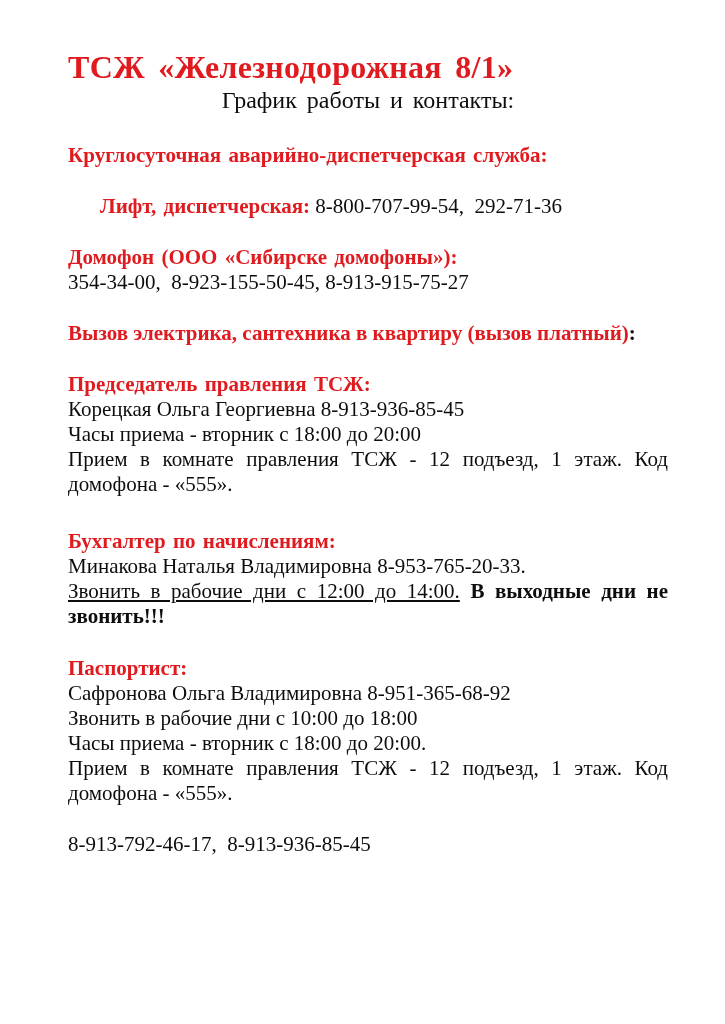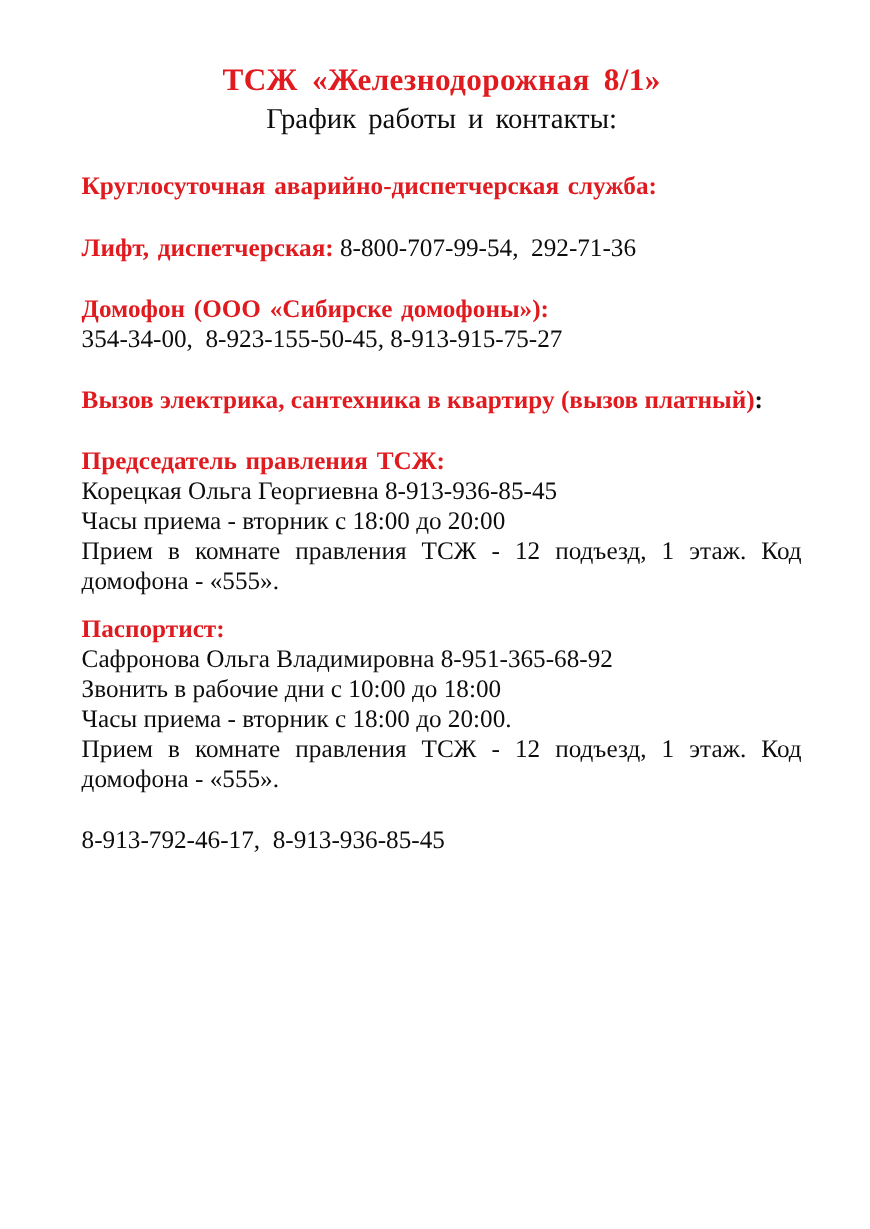--- a/index.html
+++ b/index.html
@@ -11,54 +11,55 @@
     background: #ffffff;
     padding: 50px 57px 0 68px;
     font-family: "Liberation Serif", "DejaVu Serif", serif;
     font-size: 21px;
     line-height: 25px;
     color: #0d0d0d;
     overflow: hidden;
   }
   p { margin: 0; }
   .title {
-    font-size: 26px;
+    font-size: 32px;
     line-height: 34px;
     font-weight: bold;
     color: #e01b20;
-    text-align: center;
+    text-align: left;
     word-spacing: 5px;
     letter-spacing: 0.3px;
   }
   .subtitle {
     font-size: 24px;
     line-height: 33px;
     font-weight: normal;
     color: #0d0d0d;
     text-align: center;
     word-spacing: 4px;
   }
   .sec { margin-top: 26px; }
   #sec-accountant { margin-top: 32px; }
-  #sec-passport { margin-top: 15px; }
+  #sec-passport { margin-top: 27px; }
   .h {
     color: #e01b20;
     font-weight: bold;
     word-spacing: 2px;
   }
   .h.tight { word-spacing: 0; }
   .black { color: #0d0d0d; }
   .line { white-space: pre-wrap; }
   .just { text-align: justify; }
   .u { text-decoration: underline; }
   .b { font-weight: bold; }
   .h-inline {
     color: #e01b20;
     font-weight: bold;
     word-spacing: 2px;
+    margin-left: 32px;
   }
 </style>
 </head>
 <body>
 
 <div class="page">
 
   <p class="title">ТСЖ «Железнодорожная 8/1»</p>
   <p class="subtitle">График работы и контакты:</p>
 
@@ -79,20 +80,25 @@
     <p class="h tight"><span>Вызов электрика, сантехника в квартиру (вызов платный)</span><span class="black">:</span></p>
   </section>
 
   <section class="sec" id="sec-chairman">
     <p class="h">Председатель правления ТСЖ:</p>
     <p class="line">Корецкая Ольга Георгиевна 8-913-936-85-45</p>
     <p class="line">Часы приема - вторник с 18:00 до 20:00</p>
     <p class="just">Прием в комнате правления ТСЖ - 12 подъезд, 1 этаж. Код домофона - «555».</p>
   </section>
 
+  <section class="sec" id="sec-accountant">
+    <p class="h">Бухгалтер по начислениям:</p>
+    <p class="line">Минакова Наталья Владимировна 8-953-765-20-33.</p>
+    <p class="just"><span class="u">Звонить в рабочие дни с 12:00 до 14:00.</span><span class="b"> В выходные дни не звонить!!!</span></p>
+  </section>
 
   <section class="sec" id="sec-passport">
     <p class="h">Паспортист:</p>
     <p class="line">Сафронова Ольга Владимировна 8-951-365-68-92</p>
     <p class="line">Звонить в рабочие дни с 10:00 до 18:00</p>
     <p class="line">Часы приема - вторник с 18:00 до 20:00.</p>
     <p class="just">Прием в комнате правления ТСЖ - 12 подъезд, 1 этаж. Код домофона - «555».</p>
   </section>
 
   <section class="sec" id="sec-barrier">

